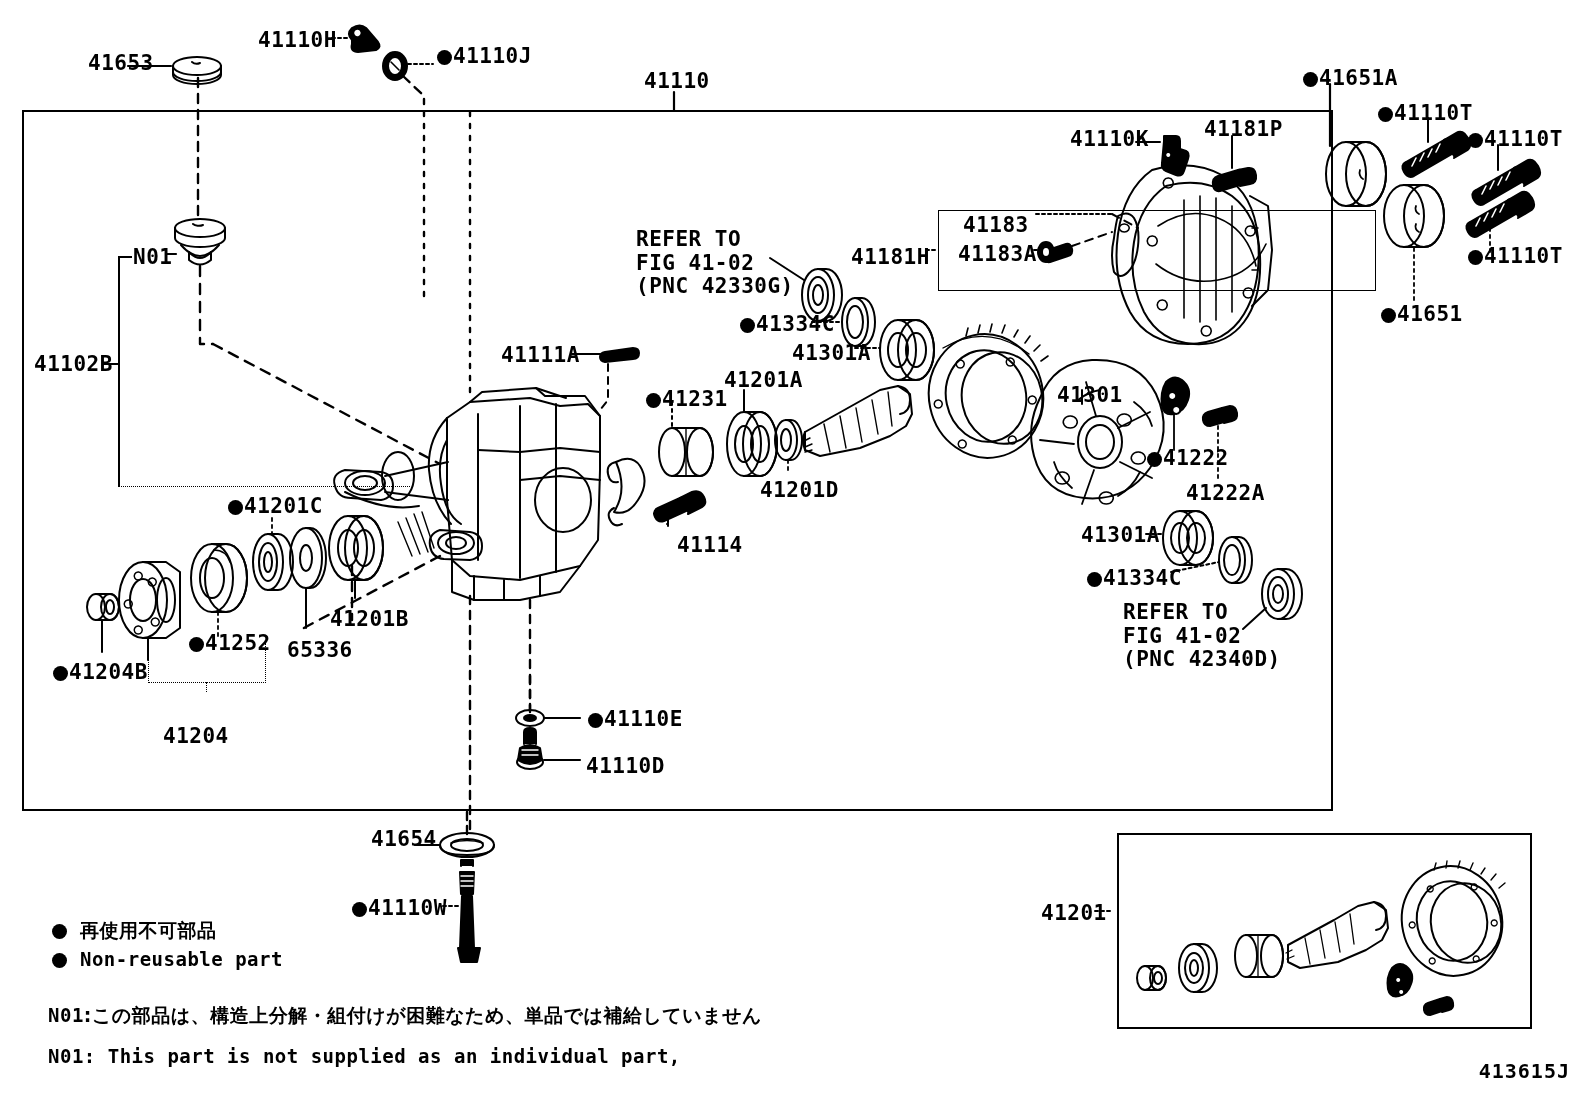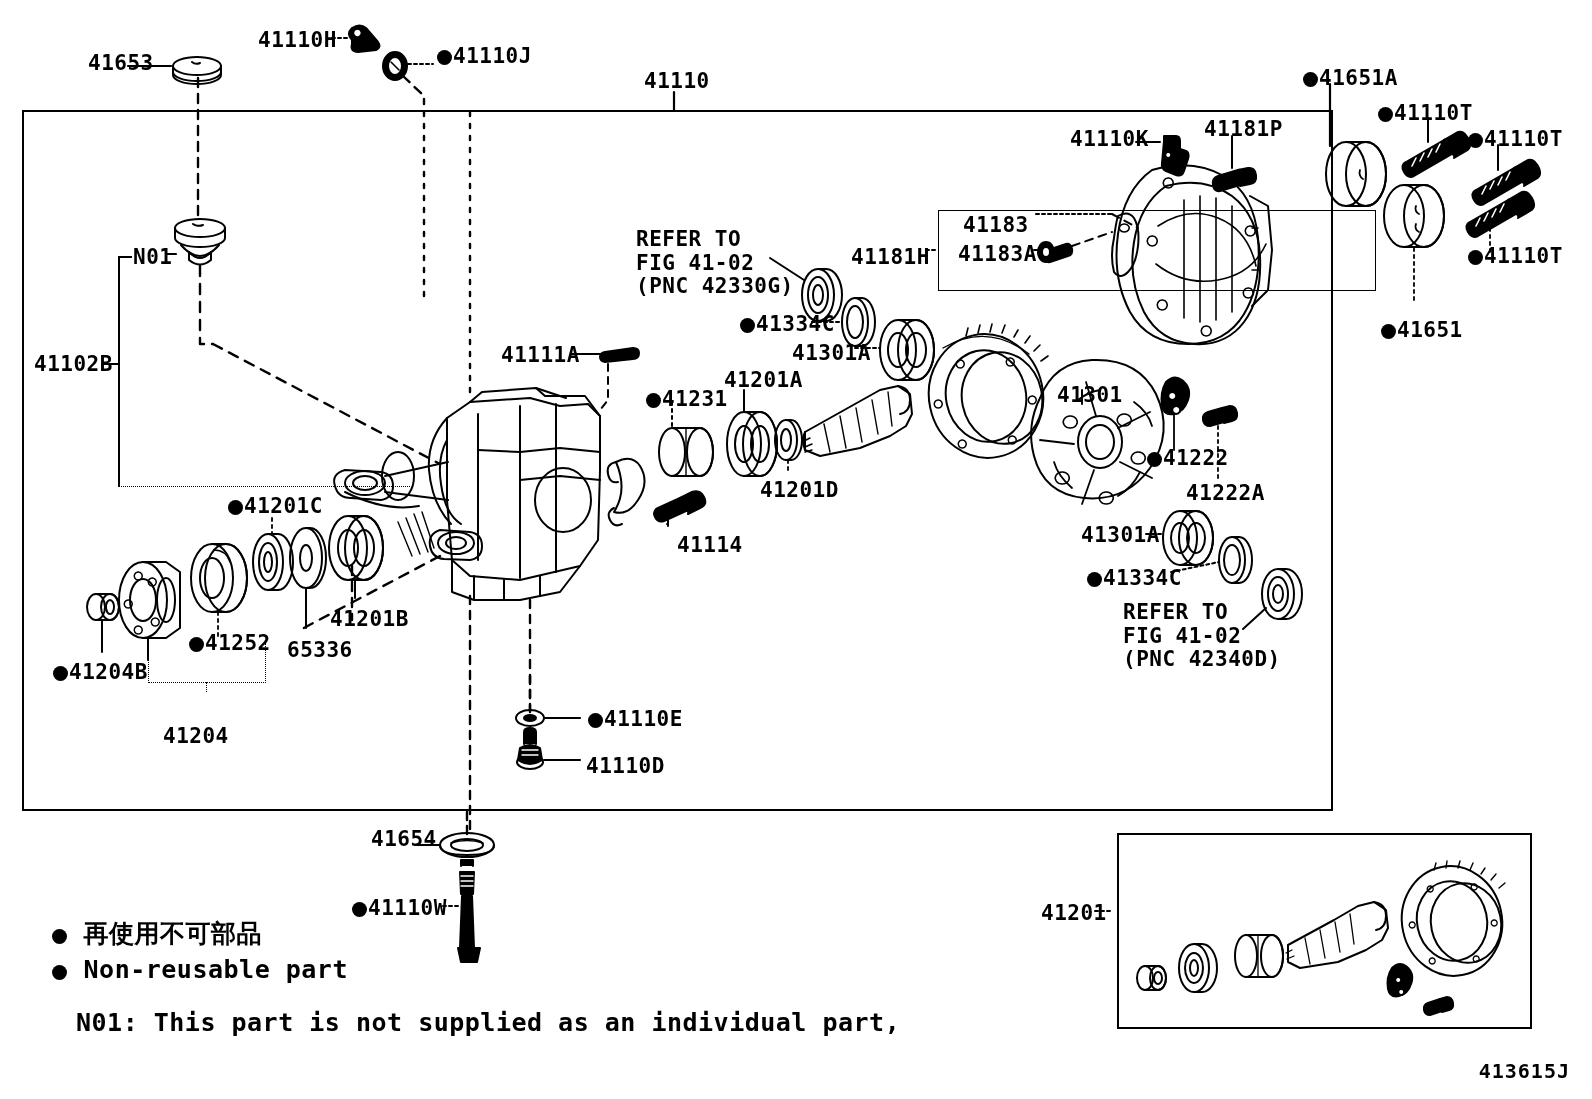--- a/index.html
+++ b/index.html
@@ -7,21 +7,21 @@
     position:relative;width:1592px;height:1099px;background:#fff;
     font-family:"DejaVu Sans Mono", monospace;
     color:#000;overflow:hidden;
   }
   .lbl{
     position:absolute;white-space:nowrap;
     font-family:"DejaVu Sans Mono", monospace;
     font-weight:bold;font-size:21px;letter-spacing:0.5px;color:#000;
     line-height:1.12;
   }
-  .lbl.leg{font-size:25px;}
+  .lbl.leg{font-size:19px;}
   .dot{
     display:inline-block;width:15px;height:15px;border-radius:50%;
     background:#000;vertical-align:-2px;margin-right:1px;
   }
   
   #mainbox{
     position:absolute;left:22px;top:110px;width:1311px;height:701px;
     border:2.5px solid #000;box-sizing:border-box;
   }
   #insetbox{
@@ -586,21 +586,21 @@
   <div class="lbl" style="left: 644px; top: 70px;">
     <span>41110</span></div>
   <div class="lbl" style="left: 1303px; top: 67px;">
     <span class="dot"></span><span>41651A</span></div>
   <div class="lbl" style="left: 1378px; top: 102px;">
     <span class="dot"></span><span>41110T</span></div>
   <div class="lbl" style="left: 1468px; top: 128px;">
     <span class="dot"></span><span>41110T</span></div>
   <div class="lbl" style="left: 1468px; top: 245px;">
     <span class="dot"></span><span>41110T</span></div>
-  <div class="lbl" style="left: 1381px; top: 319px;">
+  <div class="lbl" style="left: 1381px; top: 303px;">
     <span class="dot"></span><span>41651</span></div>
   <div class="lbl" style="left: 1070px; top: 128px;">
     <span>41110K</span></div>
   <div class="lbl" style="left: 1204px; top: 118px;">
     <span>41181P</span></div>
   <div class="lbl" style="left: 963px; top: 214px;">
     <span>41183</span></div>
   <div class="lbl" style="left: 958px; top: 243px;">
     <span>41183A</span></div>
   <div class="lbl" style="left: 851px; top: 246px;">
@@ -672,20 +672,23 @@
       <span class="dot"></span>
       <span class="jp" style="font-family:'DejaVu Sans',sans-serif;">再使用不可部品</span>
     </div>
     <div class="lbl leg" style="position:relative;left:0;top:8px;">
       <span class="dot"></span>
       <span>Non-reusable part</span>
     </div>
   </div>
 
   <div class="legendwrap" style="left:48px;top:1005px;">
-    <div class="lbl leg" style="position:relative;top:4px;margin-left:28px;">
+    <div class="lbl leg" style="position:relative;">
+      <span>N01</span><span class="jp" style="font-family:'DejaVu Sans',sans-serif;">:この部品は、構造上分解・組付けが困難なため、単品では補給していません</span>
+    </div>
+    <div class="lbl leg" style="position:relative;top:20px;">
       <span>N01</span><span>: This part is not supplied as an individual part,</span>
     </div>
   </div>
 
   <div id="diagid">413615J</div>
 
 </div>
 
 </body></html>

